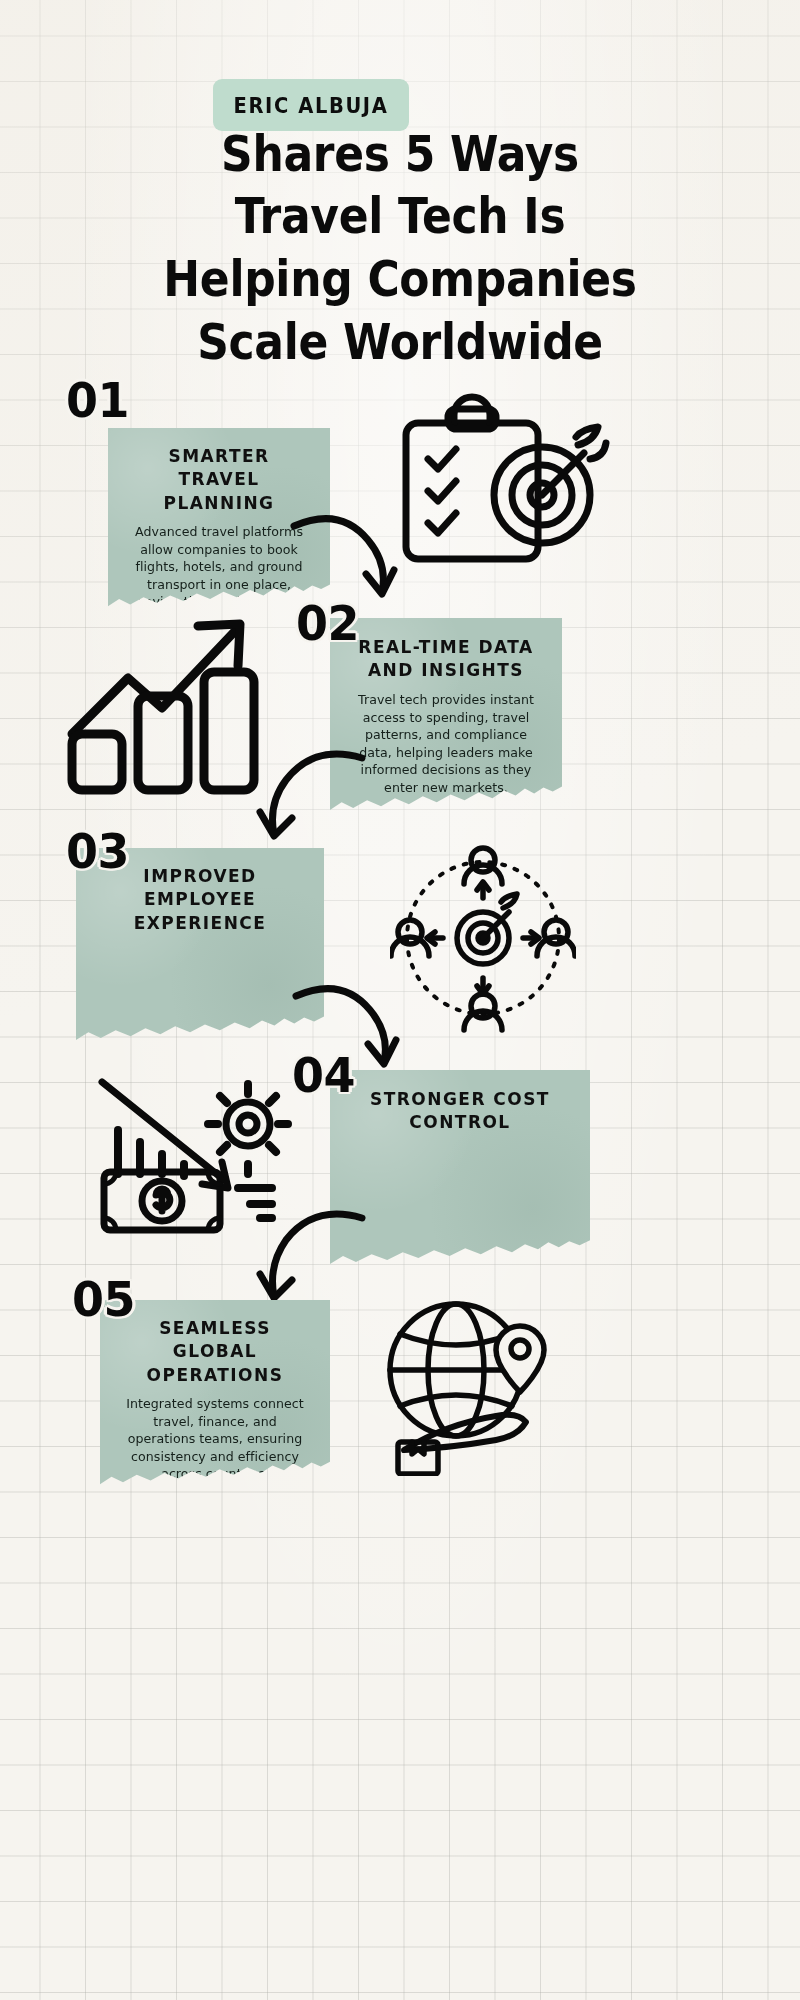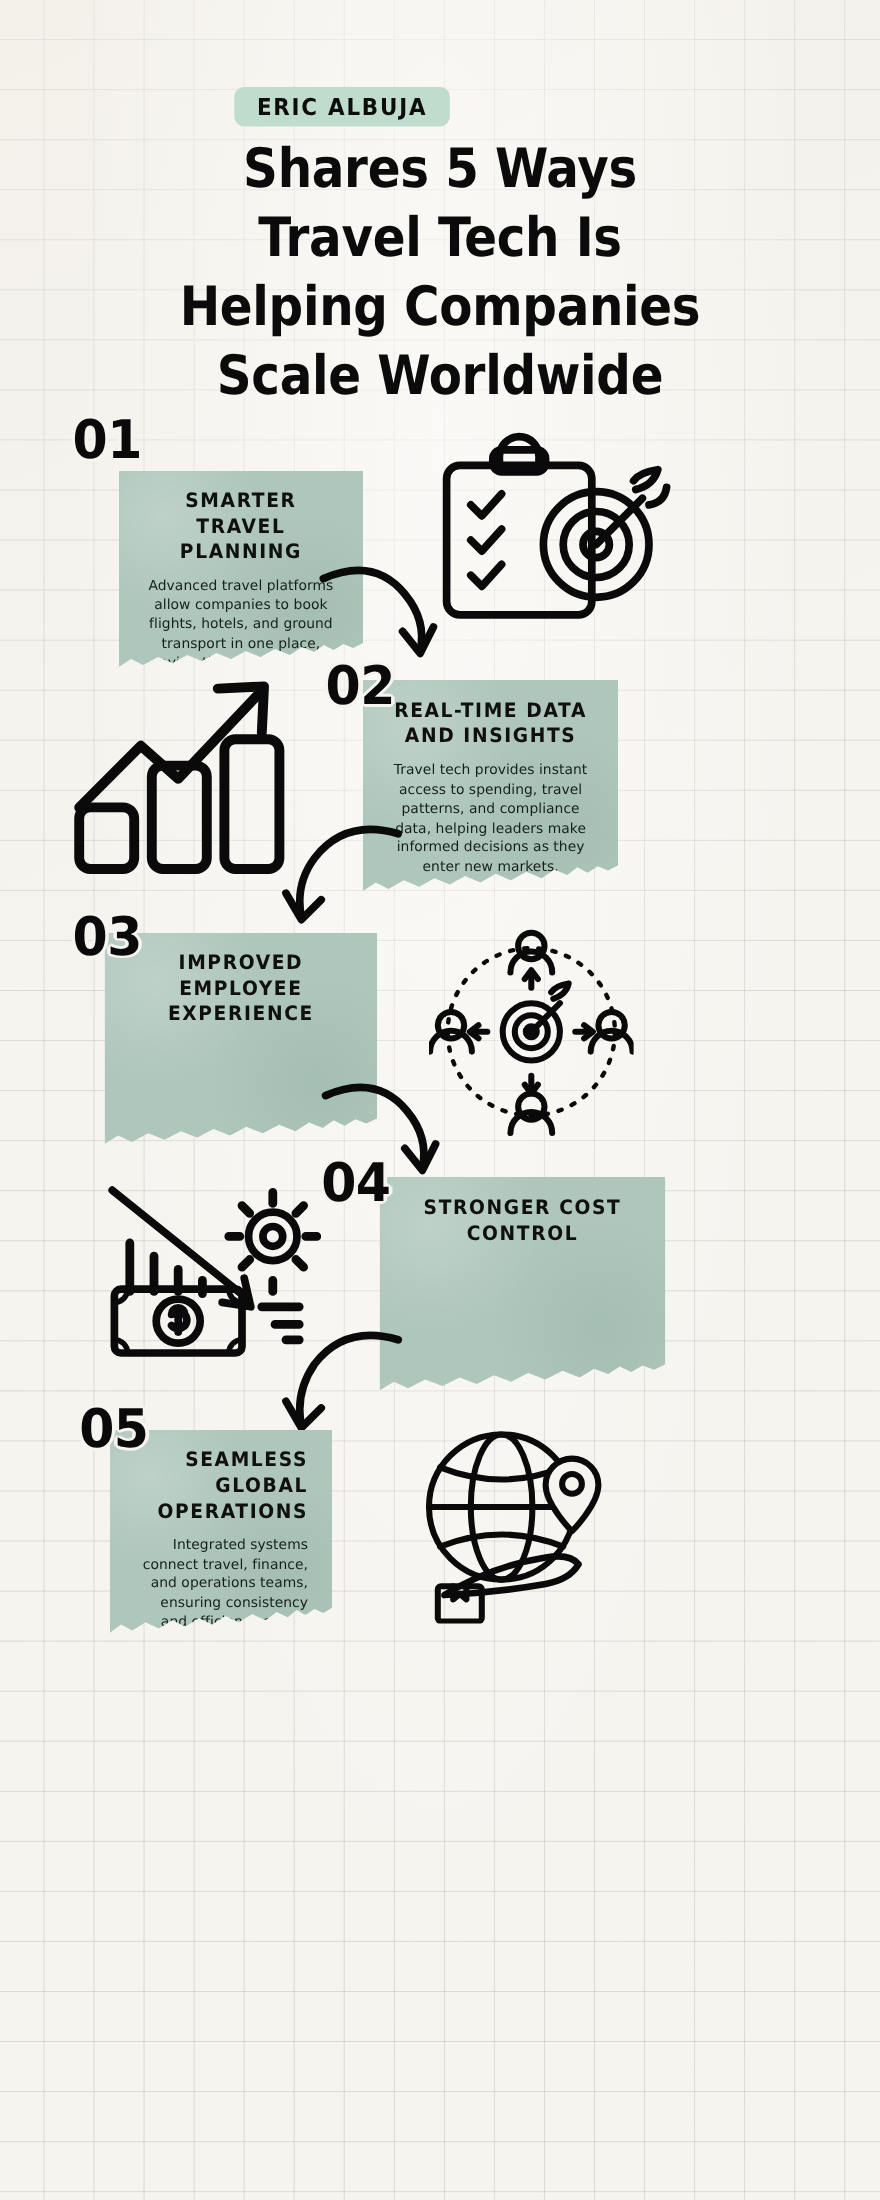--- a/index.html
+++ b/index.html
@@ -39,21 +39,21 @@
       linear-gradient(160deg, rgba(241,237,229,0.45), rgba(247,245,241,0) 45%);
     pointer-events: none;
   }
 
   
   #name-badge {
     position: absolute;
     left: 213px;
     top: 79px;
     width: 196px;
-    height: 36px;
+    height: 52px;
     background: #bfdccd;
     border-radius: 9px;
     display: flex;
     align-items: center;
     justify-content: center;
   }
   #name-badge .badge-text {
     font-family: "DejaVu Sans", sans-serif;
     font-size: 19.5px;
     font-weight: 700;
@@ -122,23 +122,23 @@
     font-size: 12.6px;
     line-height: 17.6px;
     font-weight: 400;
     color: #15201b;
     letter-spacing: 0.05px;
   }
 
   
   #card-1 { left: 108px; top: 400px;  width: 222px; height: 182px; margin-top: 28px; }
   #card-2 { left: 330px; top: 618px;  width: 232px; height: 196px; }
-  #card-3 { left: 76px;  top: 848px;  width: 248px; height: 196px; margin-left: 19px; }
-  #card-4 { left: 345px; top: 1070px; width: 260px; height: 198px; }
-  #card-5 { left: 100px; top: 1300px; width: 202px; height: 188px; text-align: right; }
+  #card-3 { left: 76px;  top: 848px;  width: 248px; height: 196px; }
+  #card-4 { left: 330px; top: 1070px; width: 260px; height: 198px; }
+  #card-5 { left: 100px; top: 1300px; width: 230px; height: 188px; }
 
   
   .step-num {
     position: absolute;
     font-family: "DejaVu Sans", sans-serif;
     font-size: 46px;
     font-weight: 700;
     color: #0a0a0a;
     letter-spacing: -0.5px;
     transform: scaleY(1.05);

